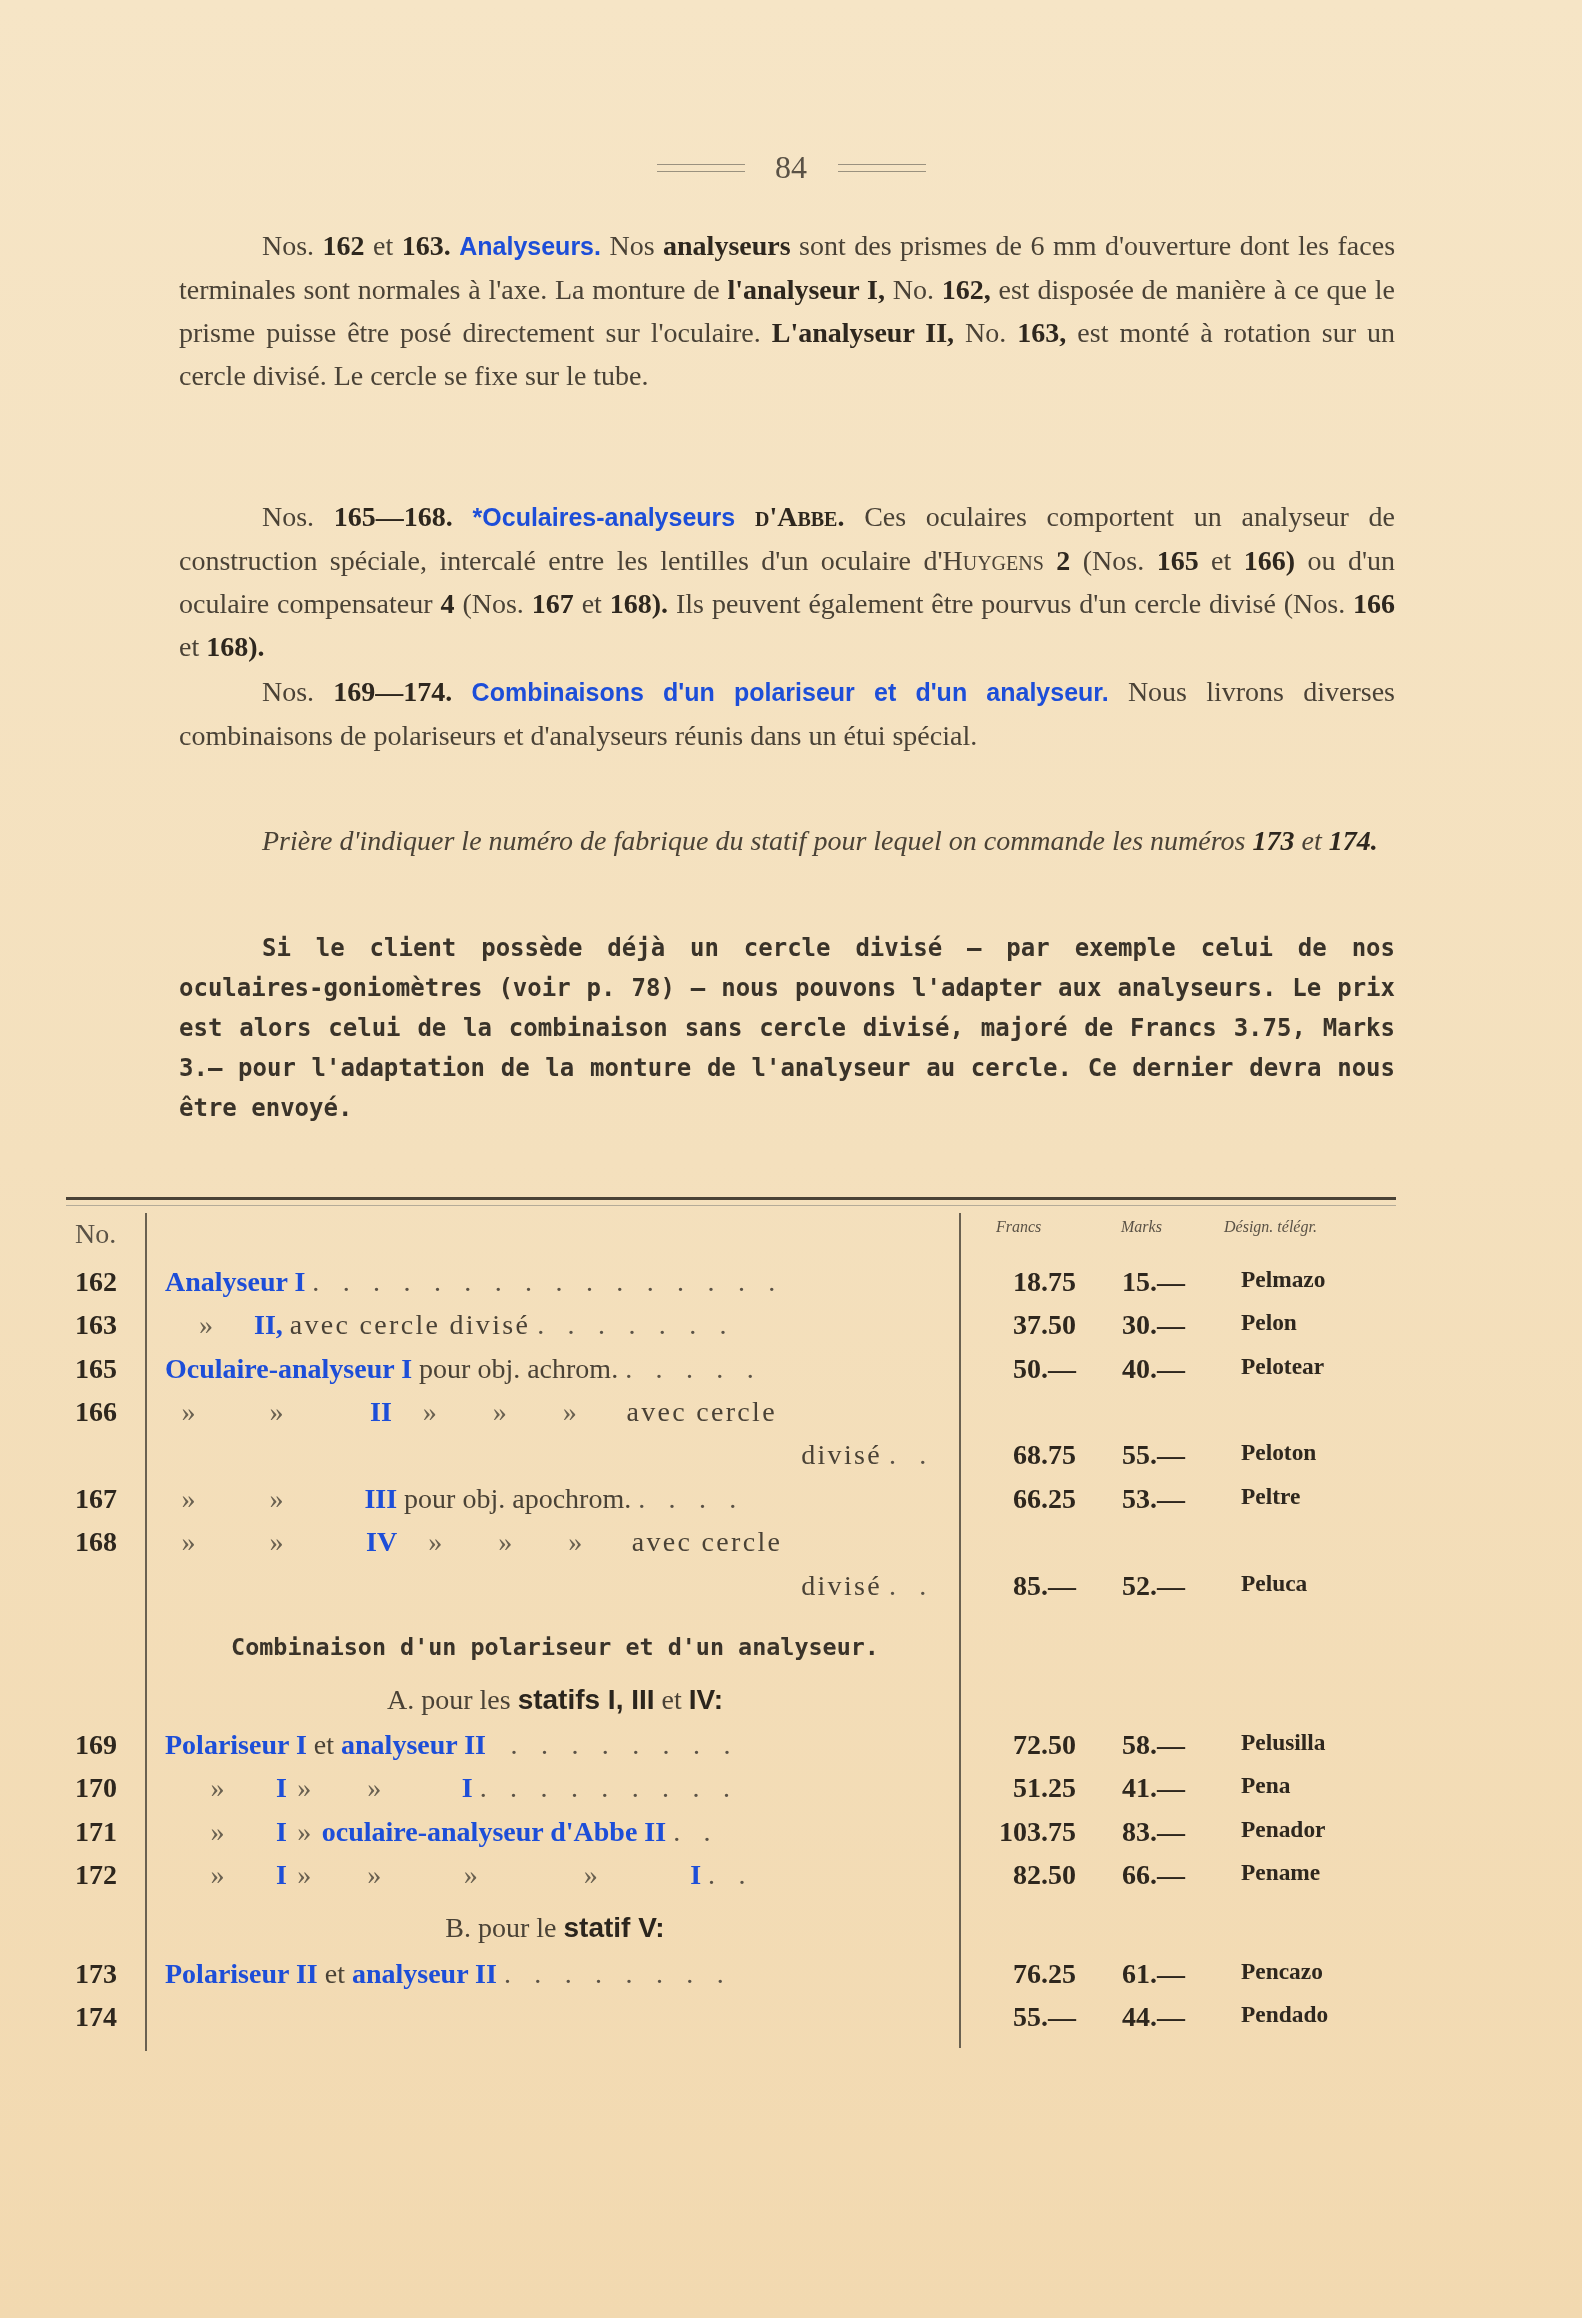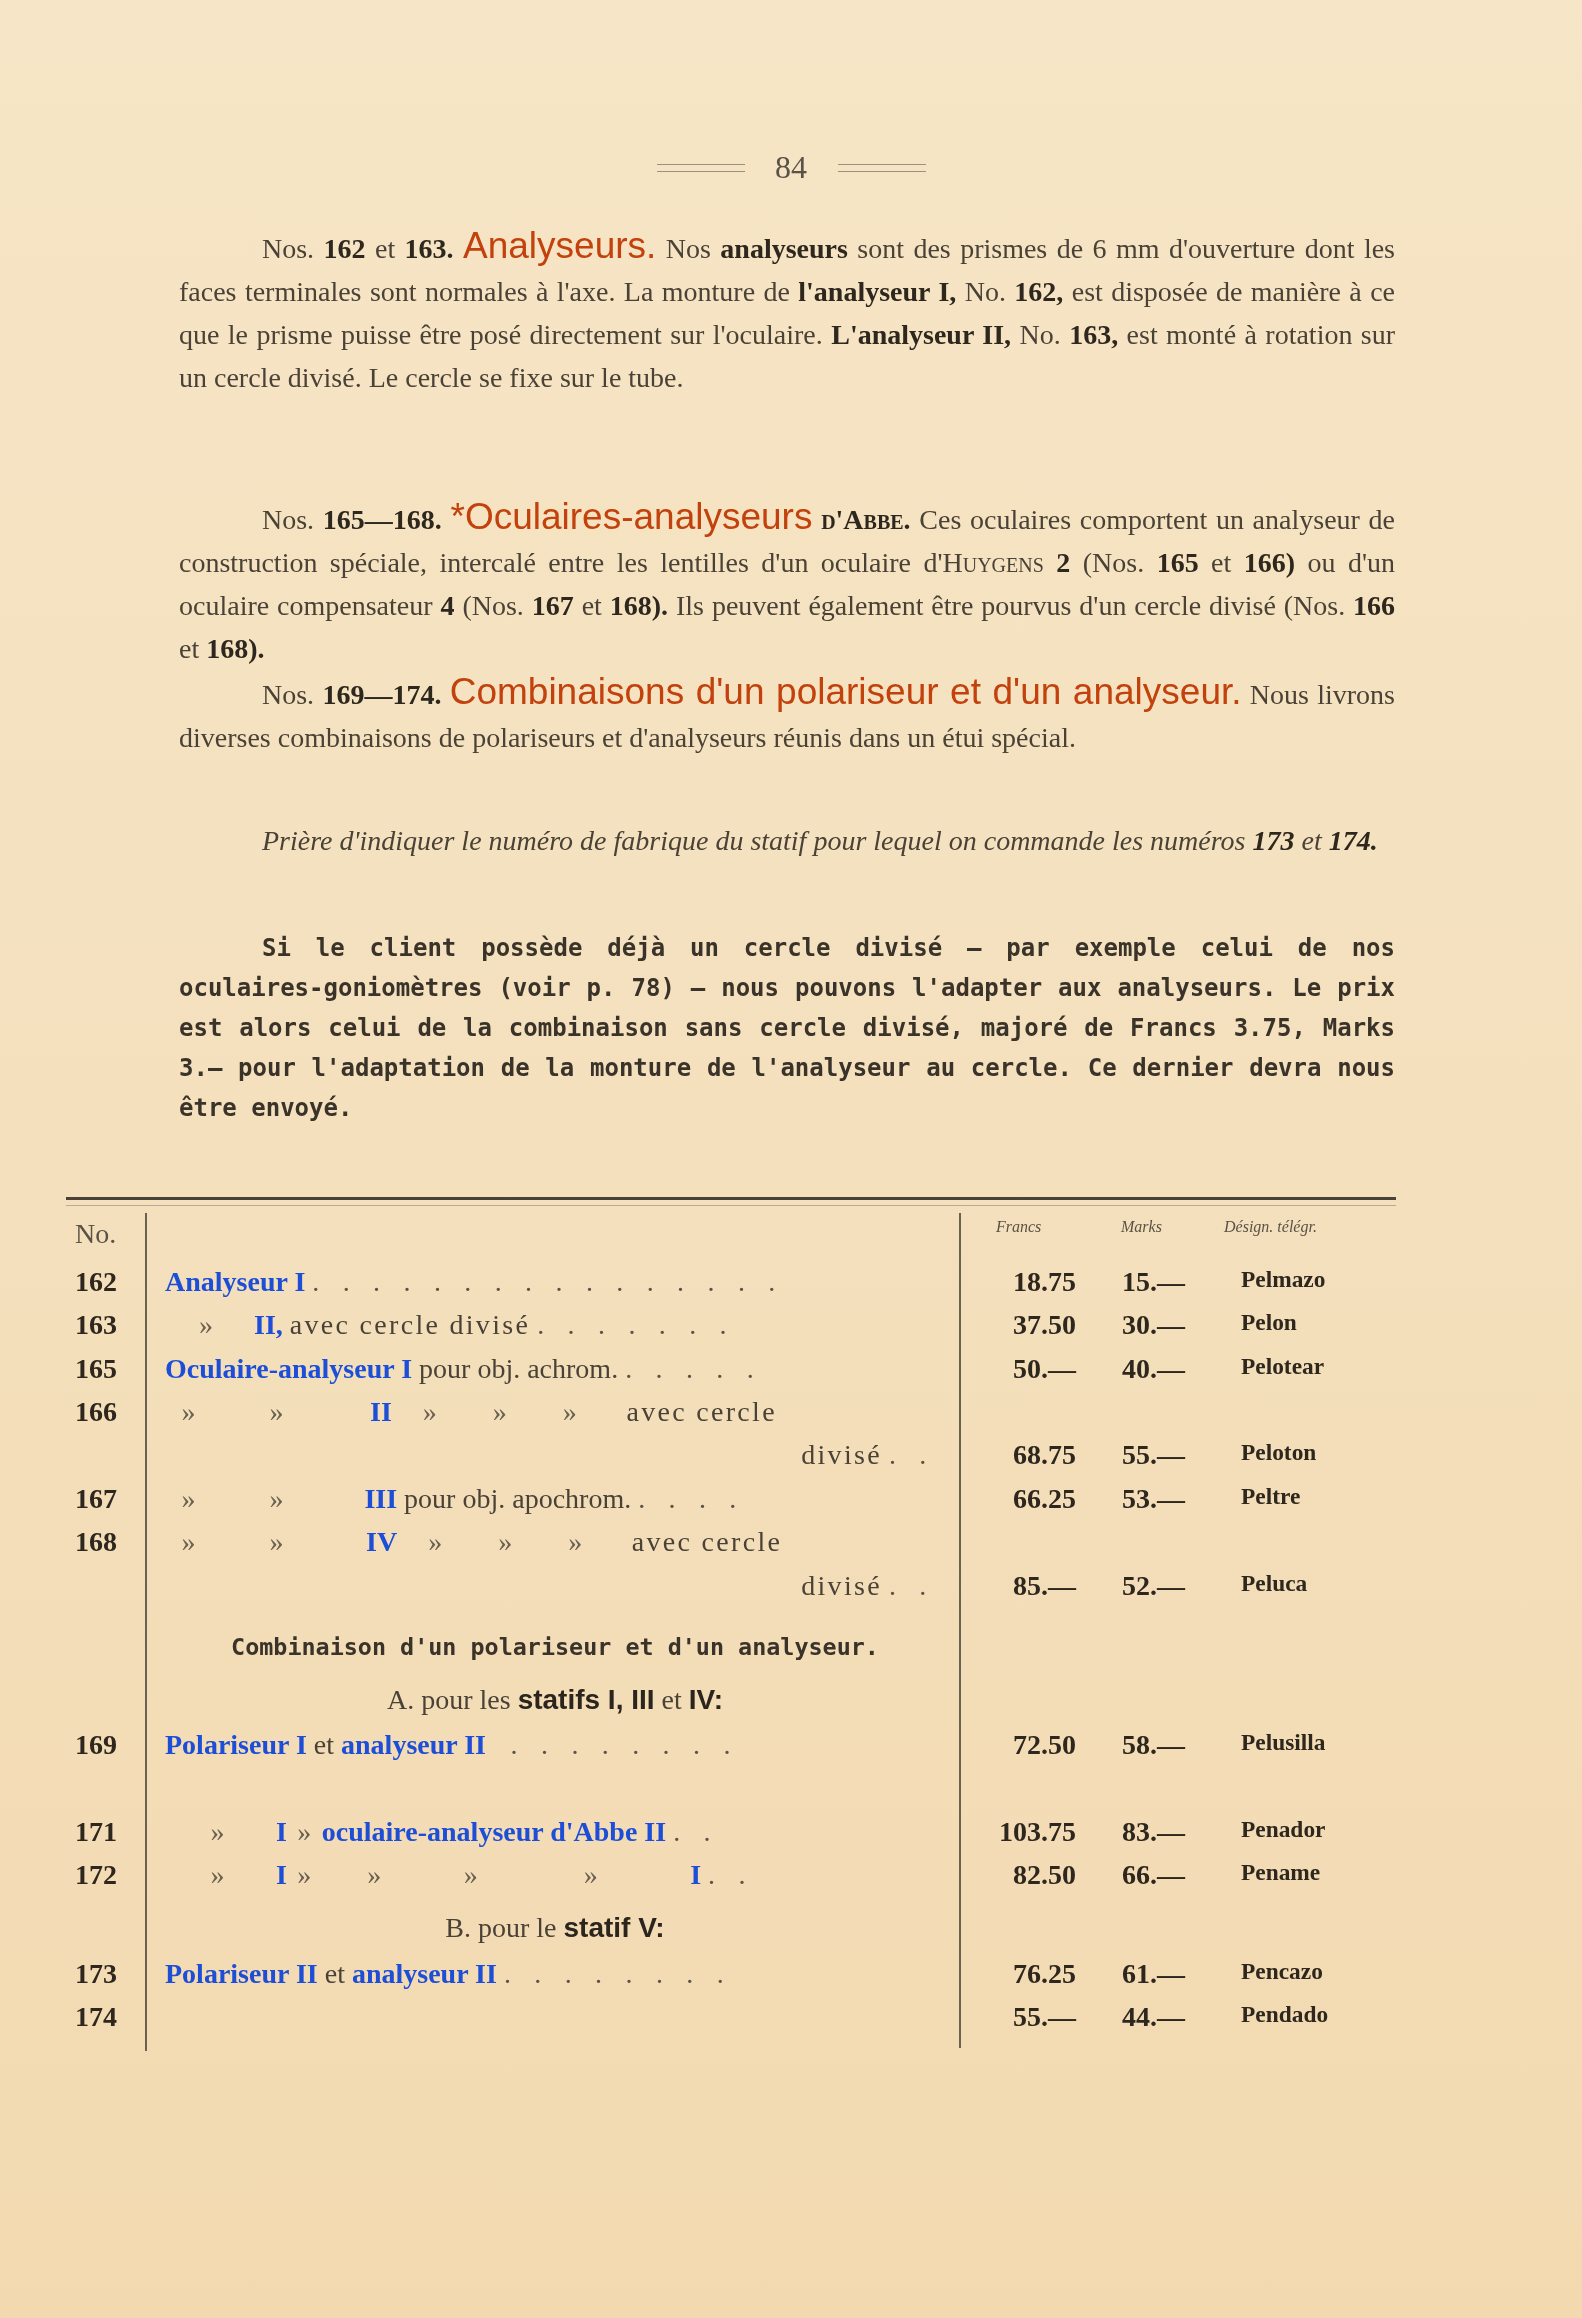--- a/index.html
+++ b/index.html
@@ -12,21 +12,21 @@
   }
   .page { position:absolute; left:0; top:0; width:1582px; height:1793px; }
 
   
   .folio { position:absolute; top:149px; left:0; width:1582px; text-align:center; font-size:32px; color:#5a5246; }
   .folio .rule { display:inline-block; width:88px; height:5.9px; border-top:1.8px solid #9a917f; border-bottom:1.8px solid #9a917f; vertical-align:middle; margin:0 30.5px; position:relative; top:-2.3px; }
 
   .text { position:absolute; left:179px; width:1216px; font-size:28px; line-height:43px; text-align:justify; color:#4a4236; }
   .text p { margin:0; text-indent:83px; }
   .text .b { font-weight:bold; color:#2e271e; }
-  .text .sans { font-family:"Liberation Sans", sans-serif; font-weight:normal; color:#c2410c; font-size:37px; }
+  .text .sans { font-family:"Liberation Sans", sans-serif; font-weight:bold; color:#1d4ed8; font-size:25px; }
   .text .sc { font-variant:small-caps; }
   .spaced { letter-spacing:2.3px; }
   #p1 { top:224px; }
   #p2 { top:465px;margin-top:30px; }
   #p3 { top:670px; }
   #p4 { top:819px; font-style:italic; }
   #p4 .b { font-weight:bold; }
   #p5 { top:928px; font-family:"DejaVu Sans Mono","Liberation Mono", monospace; font-weight:bold; font-size:24px; line-height:40px; color:#3a3329; }
 
   
@@ -150,20 +150,27 @@
   <div class="center" style="top:1684px"><span>A. pour les</span> <span class="sansb">statifs I, III</span> <span>et</span> <span class="sansb">IV:</span></div>
 
   <div class="row" style="top:1729px">
     <span class="no">169</span>
     <span class="desc"><b>Polariseur I</b> <span>et</span> <b>analyseur II</b> <span class="dots" style="margin-left:17.6px">. . . . . . . .</span></span>
     <span class="fr">72.50</span>
     <span class="mk">58.—</span>
     <span class="tg">Pelusilla</span>
   </div>
 
+  <div class="row" style="top:1772px">
+    <span class="no">170</span>
+    <span class="desc"><span class="ditto" style="width:105px">»</span><b style="margin-left:5.9px">I</b><span class="ditto" style="width:35px">»</span><span class="ditto" style="width:105px">»</span><b style="margin-left:35px">I</b> <span class="dots">. . . . . . . . .</span></span>
+    <span class="fr">51.25</span>
+    <span class="mk">41.—</span>
+    <span class="tg">Pena</span>
+  </div>
 
   <div class="row" style="top:1816px">
     <span class="no">171</span>
     <span class="desc"><span class="ditto" style="width:105px">»</span><b style="margin-left:5.9px">I</b><span class="ditto" style="width:35px">»</span><b>oculaire-analyseur d'Abbe II</b> <span class="dots">. .</span></span>
     <span class="fr">103.75</span>
     <span class="mk">83.—</span>
     <span class="tg">Penador</span>
   </div>
 
   <div class="row" style="top:1859px">

